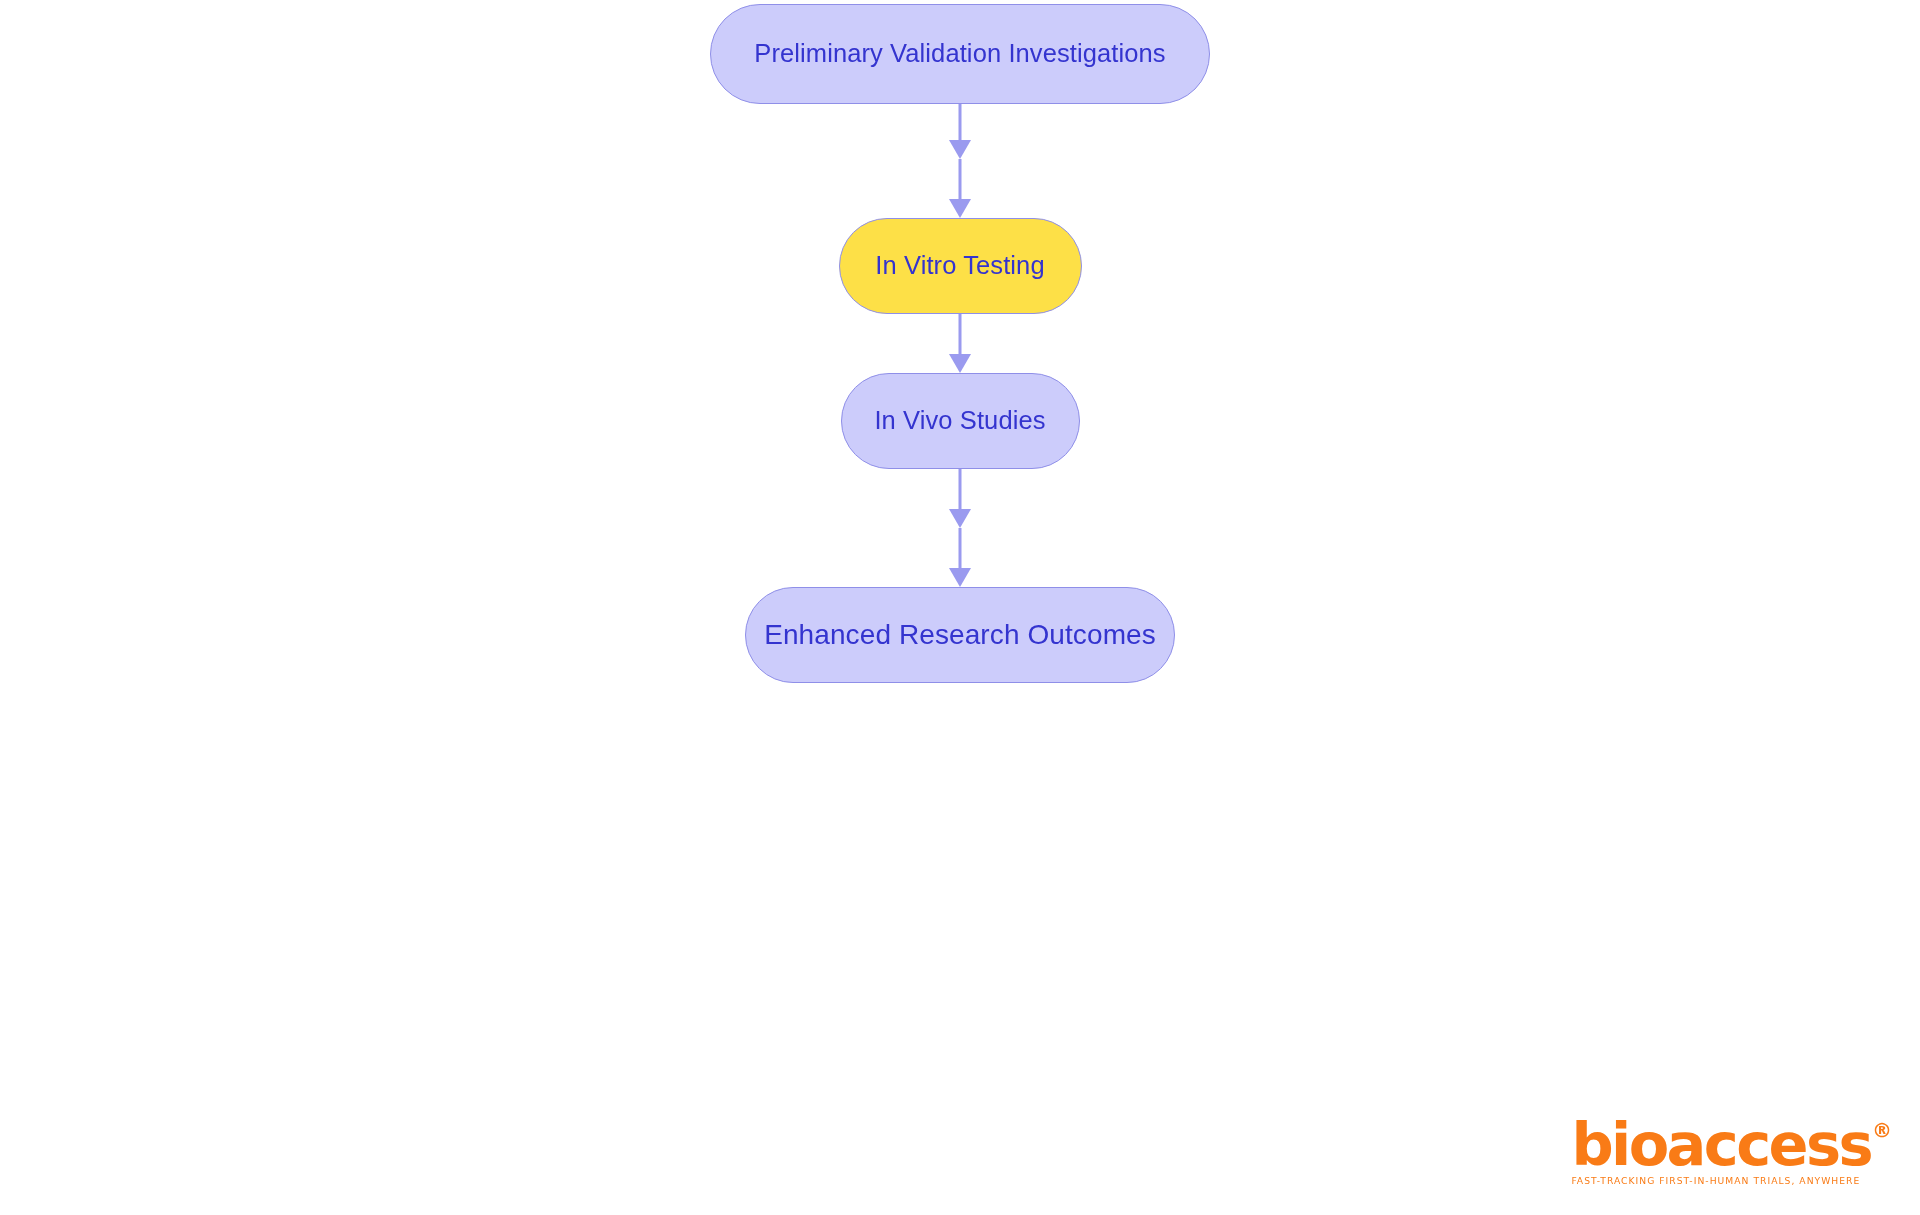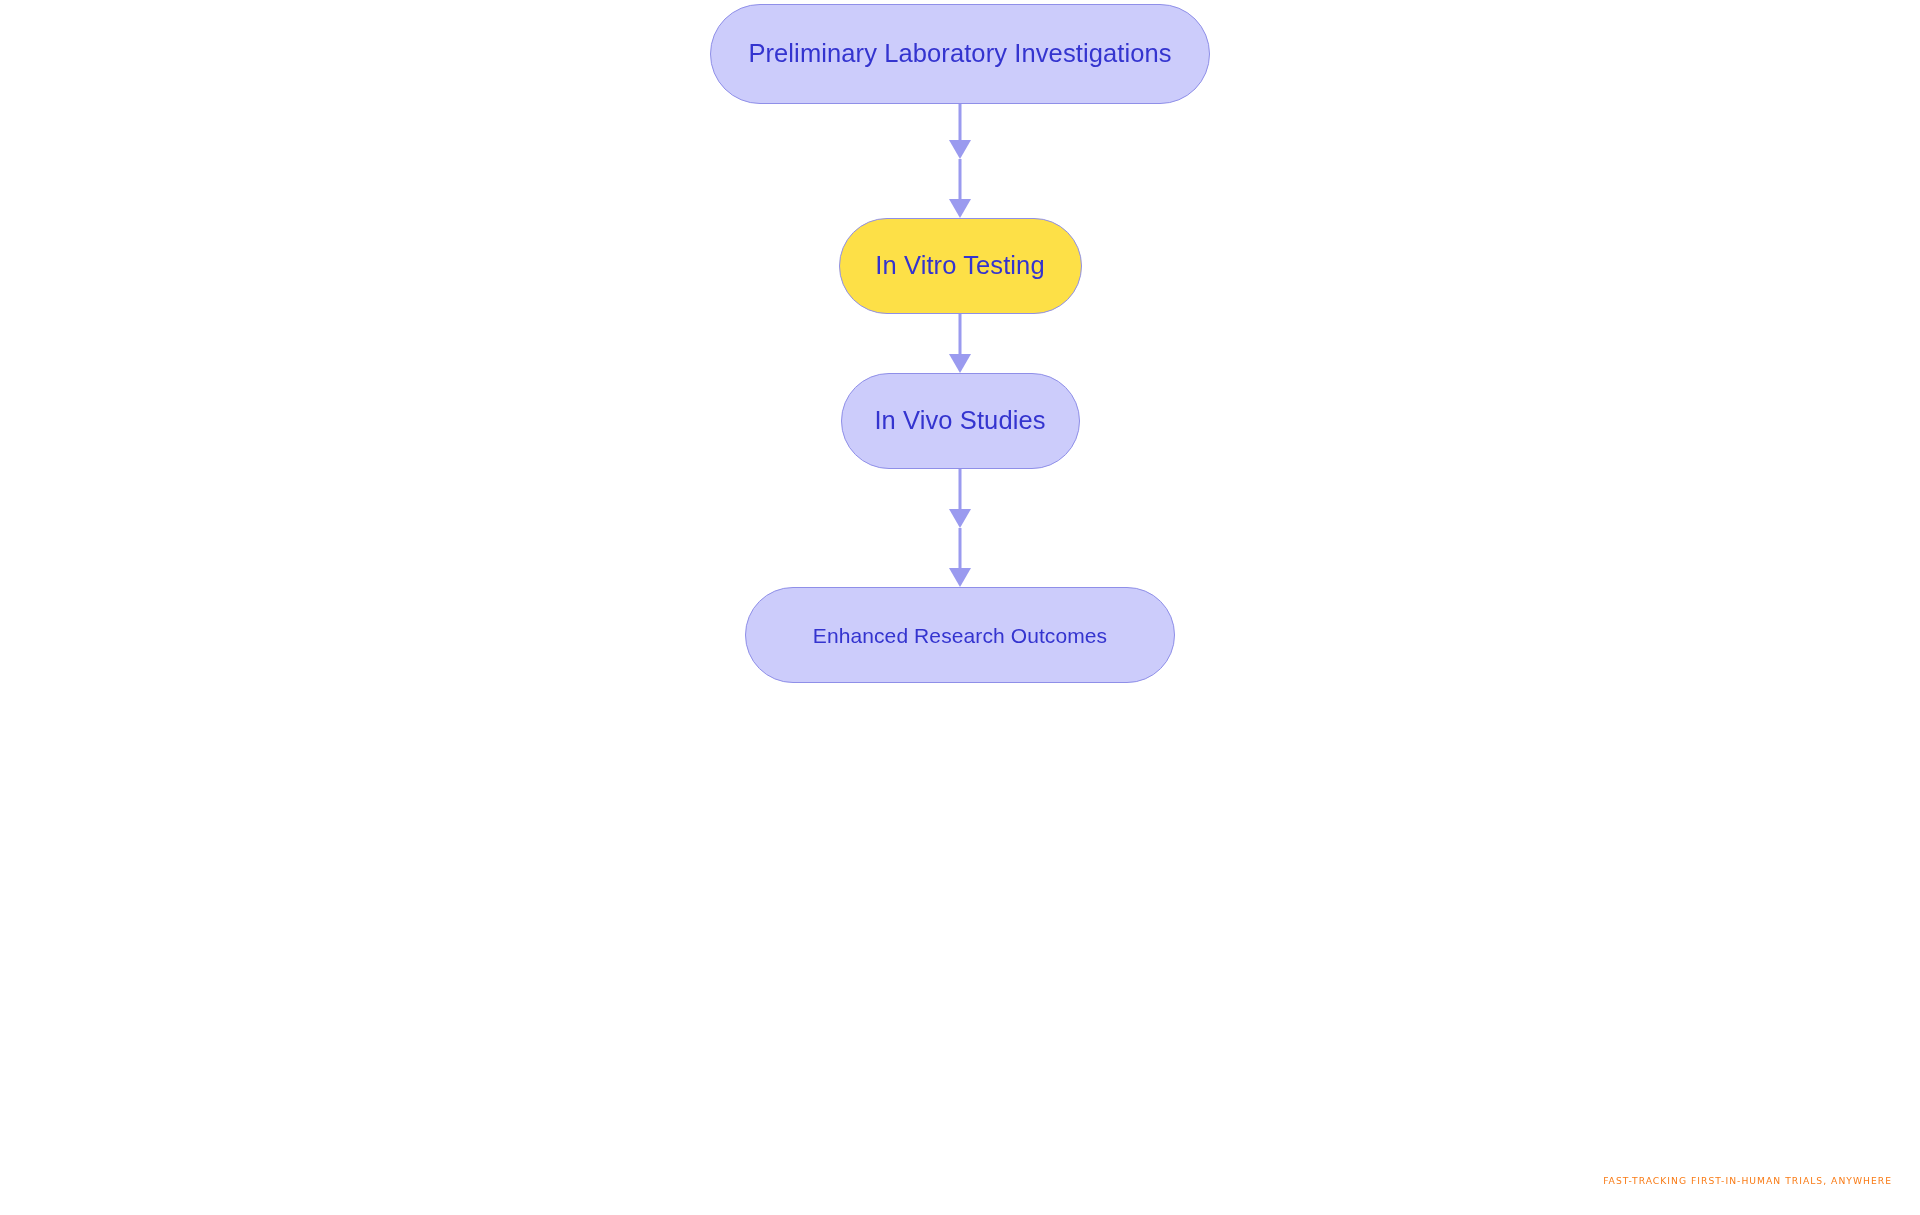--- a/index.html
+++ b/index.html
@@ -56,21 +56,21 @@
     display: block;
     padding: 0 6px;
   }
 
   
   .node-row-0 { width: 500px;  height: 100px; font-size: 25.5px; margin-top: 4px;  }
   .node-row-1 { width: 442px;  height: 96px;  font-size: 25.5px; }
   .node-row-2 { width: 243px;  height: 96px;  font-size: 25.5px; }
   .node-row-3 { width: 239px;  height: 96px;  font-size: 25.5px; }
   .node-row-4 { width: 292px;  height: 96px;  font-size: 25.5px; }
-  .node-row-5 { width: 430px;  height: 96px;  font-size: 21px; }
+  .node-row-5 { width: 430px;  height: 96px;  font-size: 28px; }
 
   
   .flow-connector {
     width: 60px;
     height: 55px;
     position: relative;
     flex: none;
   }
   .flow-connector .conn-line {
     position: absolute;
@@ -139,21 +139,21 @@
   }
 </style>
 </head>
 <body style="background: rgb(255, 255, 255);">
 
 <div id="flowchart-canvas">
 
   <div class="flow-stack">
 
     <div class="flow-node node-row-0" style="background: rgb(204, 204, 251); border-color: rgb(143, 143, 232); color: rgb(52, 52, 207);">
-      <span class="node-label">Preliminary Laboratory Investigations</span>
+      <span class="node-label">Preliminary Validation Investigations</span>
     </div>
 
     <div class="flow-connector">
       <span class="conn-line" style="background: rgb(154, 154, 239);"></span>
       <span class="conn-head" style="border-top-color: rgb(154, 154, 239);"></span>
     </div>
 
 
     <div class="flow-connector conn-gap-tall">
       <span class="conn-line" style="background: rgb(154, 154, 239);"></span>
@@ -184,16 +184,20 @@
       <span class="conn-head" style="border-top-color: rgb(154, 154, 239);"></span>
     </div>
 
     <div class="flow-node node-row-5" style="background: rgb(204, 204, 251); border-color: rgb(143, 143, 232); color: rgb(52, 52, 207);">
       <span class="node-label">Enhanced Research Outcomes</span>
     </div>
 
   </div>
 
   <div id="brand-logo">
+    <div class="logo-wordmark-row">
+      <span class="logo-wordmark" style="color: rgb(249, 123, 22);">bioaccess</span>
+      <span class="logo-reg" style="color: rgb(249, 123, 22);">®</span>
+    </div>
     <div class="logo-tagline" style="color: rgb(249, 123, 22);">FAST-TRACKING FIRST-IN-HUMAN TRIALS, ANYWHERE</div>
   </div>
 
 </div>
 
 </body></html>

